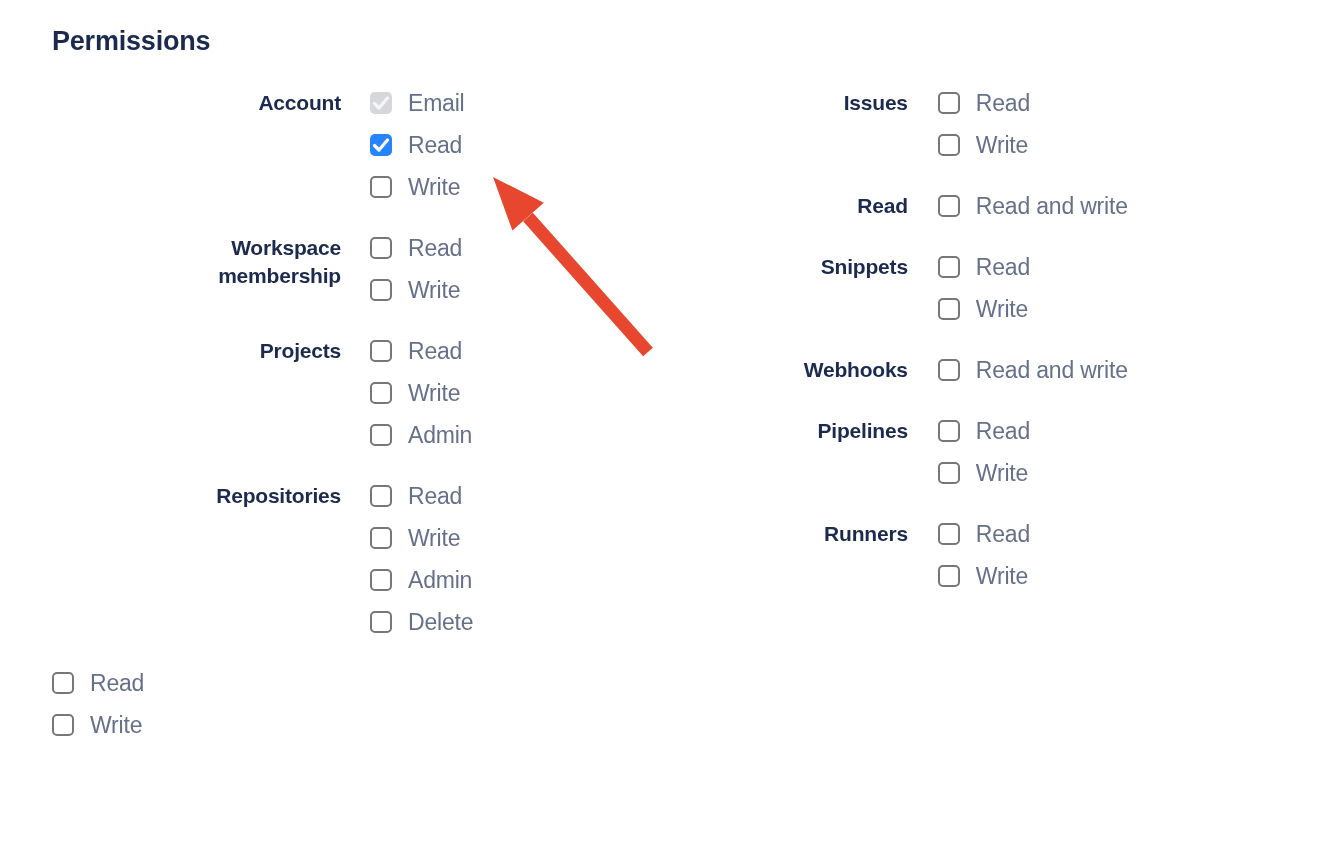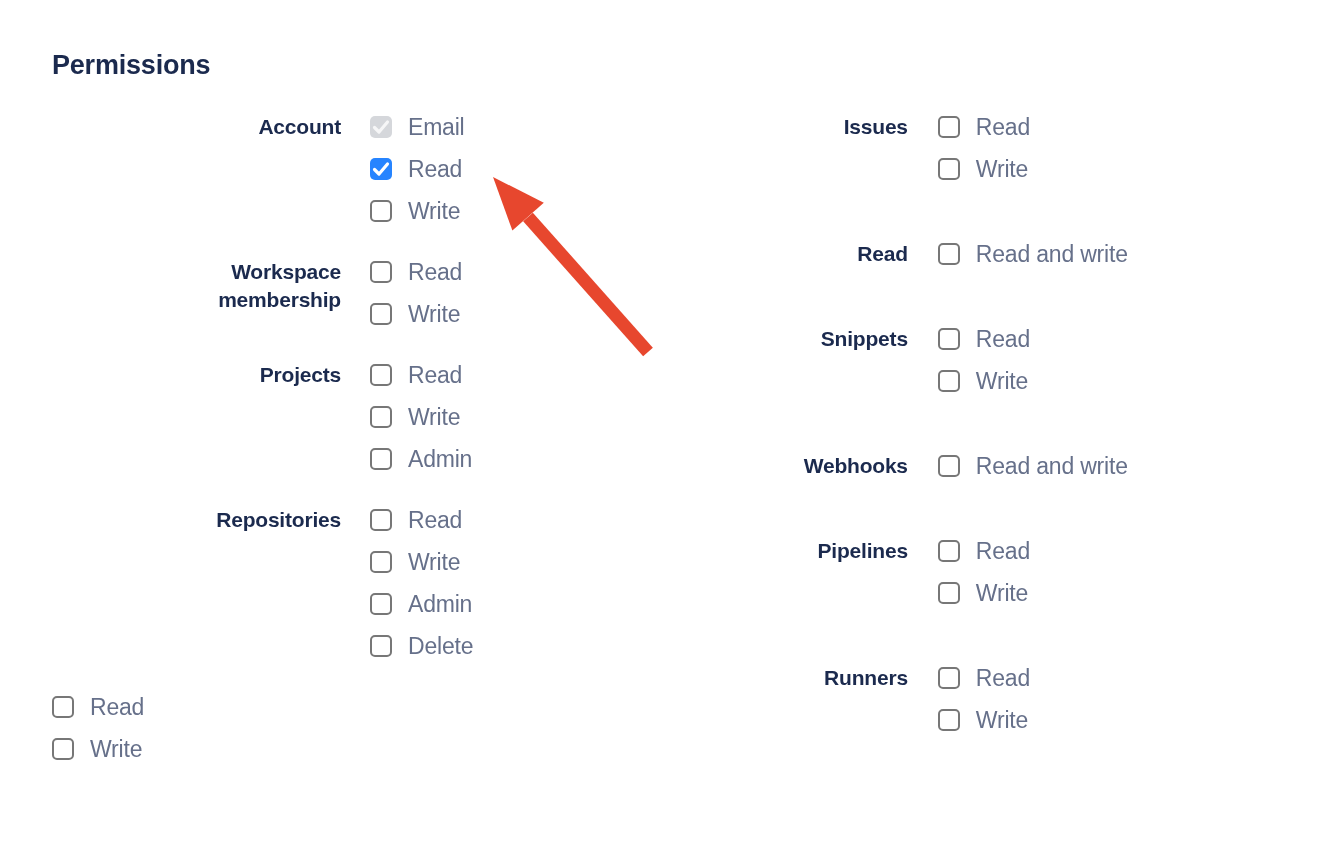--- a/index.html
+++ b/index.html
@@ -12,37 +12,37 @@
   }
   *{box-sizing:border-box;margin:0;padding:0;}
   html,body{width:1322px;height:844px;overflow:hidden;background:#ffffff;}
   body{
     font-family:"Liberation Sans","DejaVu Sans",sans-serif;
     -webkit-font-smoothing:antialiased;
   }
   .page{
     position:relative;
     width:1216px;height:844px;
-    padding:50px 0 0 52px;
+    padding:26px 0 0 52px;
   }
   .heading{
     font-size:27px;
     font-weight:700;
     color:var(--navy);
     letter-spacing:-0.2px;
     line-height:30px;
     margin-bottom:33px;
   }
   .columns{
     display:flex;
     align-items:flex-start;
   }
   .col{display:flex;flex-direction:column;}
   .col-0{width:600px;}
-  .col-1{width:520px;margin-left:48px;gap:24px;}
+  .col-1{width:520px;margin-left:48px;}
   .group{
     display:flex;
     align-items:flex-start;
     margin-bottom:19px;
   }
   .group-label{
     font-weight:700;
     font-size:21px;
     color:var(--navy);
     letter-spacing:-0.2px;

